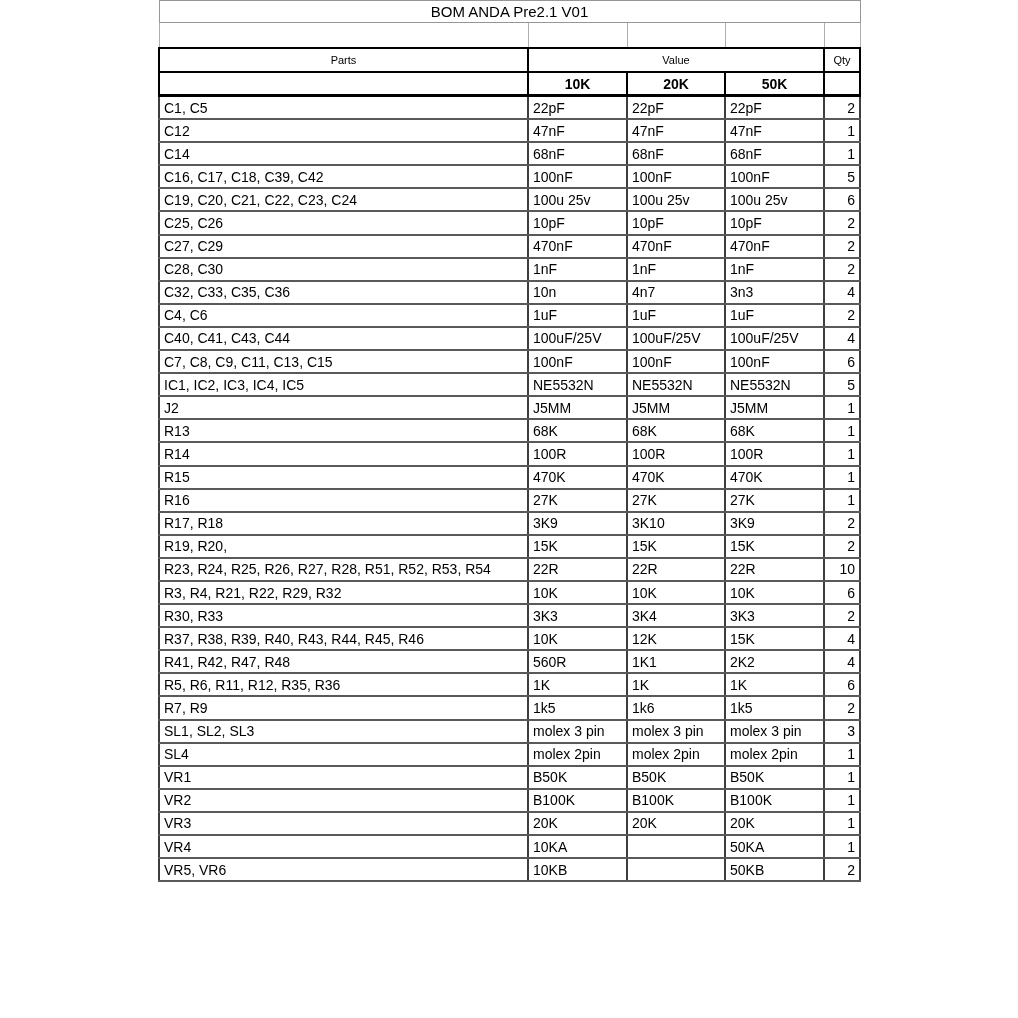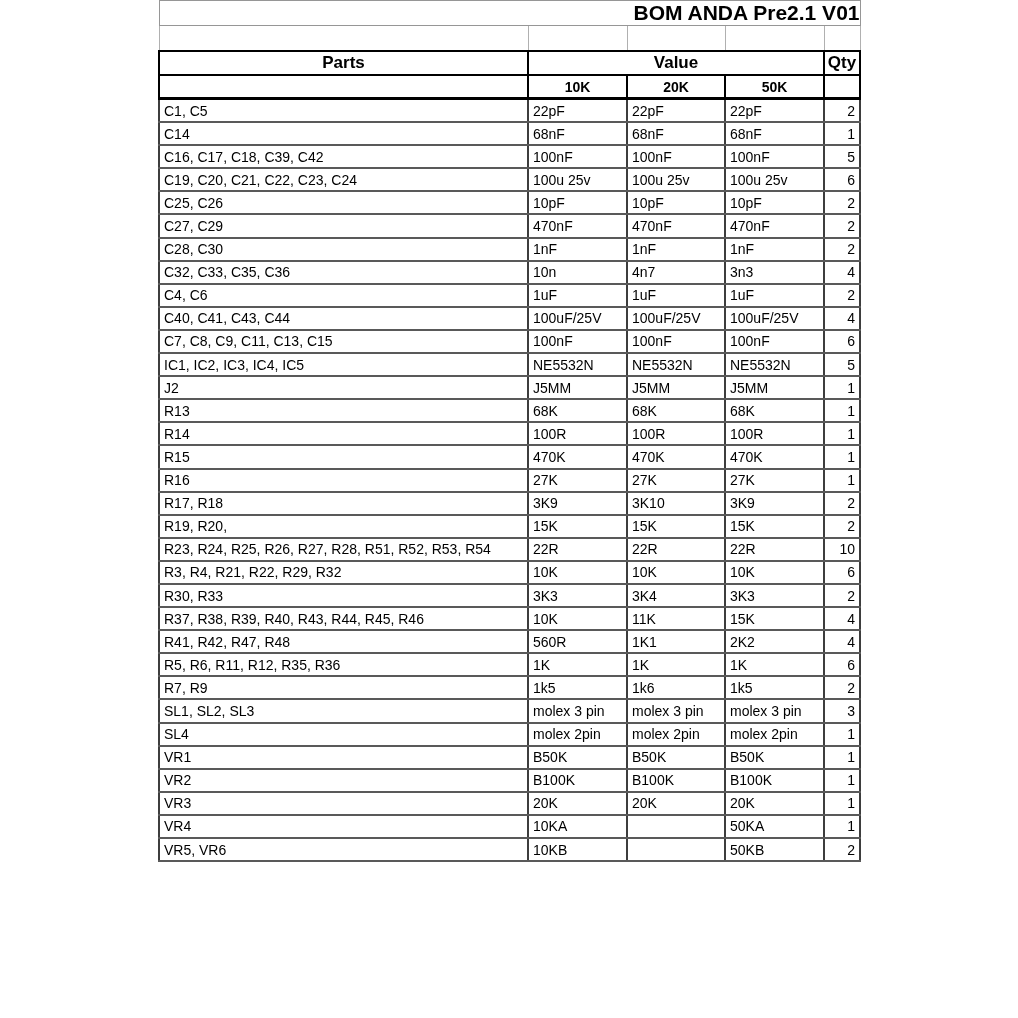--- a/index.html
+++ b/index.html
@@ -29,35 +29,35 @@
   td {
     overflow: hidden;
     white-space: nowrap;
     vertical-align: middle;
     padding: 0;
   }
   
   td.title-cell {
     border: 1px solid #969696;
     height: 21px;
-    font-size: 21px;
-    font-weight: bold;
-    text-align: right;
+    font-size: 15px;
+    font-weight: normal;
+    text-align: center;
   }
   
   tr.spacer td {
     border: 1px solid #b0b0b0;
     height: 24px;
   }
   
   tr.head td {
     border: 2px solid #000000;
     height: 22px;
-    font-size: 17px;
-    font-weight: bold;
+    font-size: 11px;
+    font-weight: normal;
     text-align: center;
   }
   
   tr.subhead td {
     border: 2px solid #000000;
     border-top-width: 1px;
     border-bottom-width: 3px;
     height: 21px;
     font-size: 14px;
     font-weight: bold;
@@ -118,20 +118,27 @@
       </thead>
       <tbody class="data">
           <tr>
     <td class="parts-cell">C1, C5</td>
     <td class="value-cell">22pF</td>
     <td class="value-cell">22pF</td>
     <td class="value-cell">22pF</td>
     <td class="qty-cell">2</td>
   </tr>
           <tr>
+    <td class="parts-cell">C12</td>
+    <td class="value-cell">47nF</td>
+    <td class="value-cell">47nF</td>
+    <td class="value-cell">47nF</td>
+    <td class="qty-cell">1</td>
+  </tr>
+          <tr>
     <td class="parts-cell">C14</td>
     <td class="value-cell">68nF</td>
     <td class="value-cell">68nF</td>
     <td class="value-cell">68nF</td>
     <td class="qty-cell">1</td>
   </tr>
           <tr>
     <td class="parts-cell">C16, C17, C18, C39, C42</td>
     <td class="value-cell">100nF</td>
     <td class="value-cell">100nF</td>
@@ -267,21 +274,21 @@
           <tr>
     <td class="parts-cell">R30, R33</td>
     <td class="value-cell">3K3</td>
     <td class="value-cell">3K4</td>
     <td class="value-cell">3K3</td>
     <td class="qty-cell">2</td>
   </tr>
           <tr>
     <td class="parts-cell">R37, R38, R39, R40, R43, R44, R45, R46</td>
     <td class="value-cell">10K</td>
-    <td class="value-cell">11K</td>
+    <td class="value-cell">12K</td>
     <td class="value-cell">15K</td>
     <td class="qty-cell">4</td>
   </tr>
           <tr>
     <td class="parts-cell">R41, R42, R47, R48</td>
     <td class="value-cell">560R</td>
     <td class="value-cell">1K1</td>
     <td class="value-cell">2K2</td>
     <td class="qty-cell">4</td>
   </tr>

